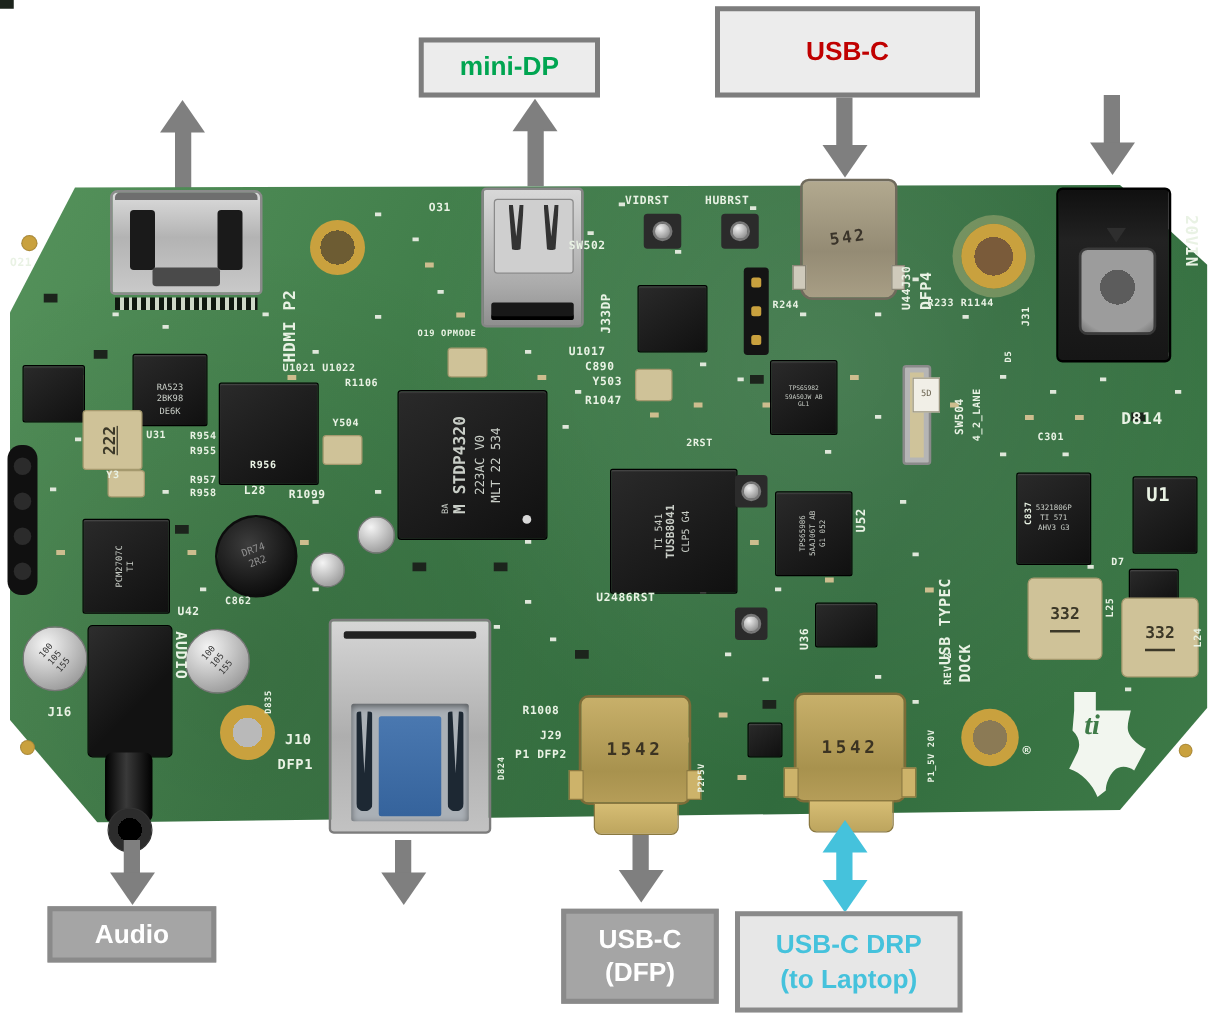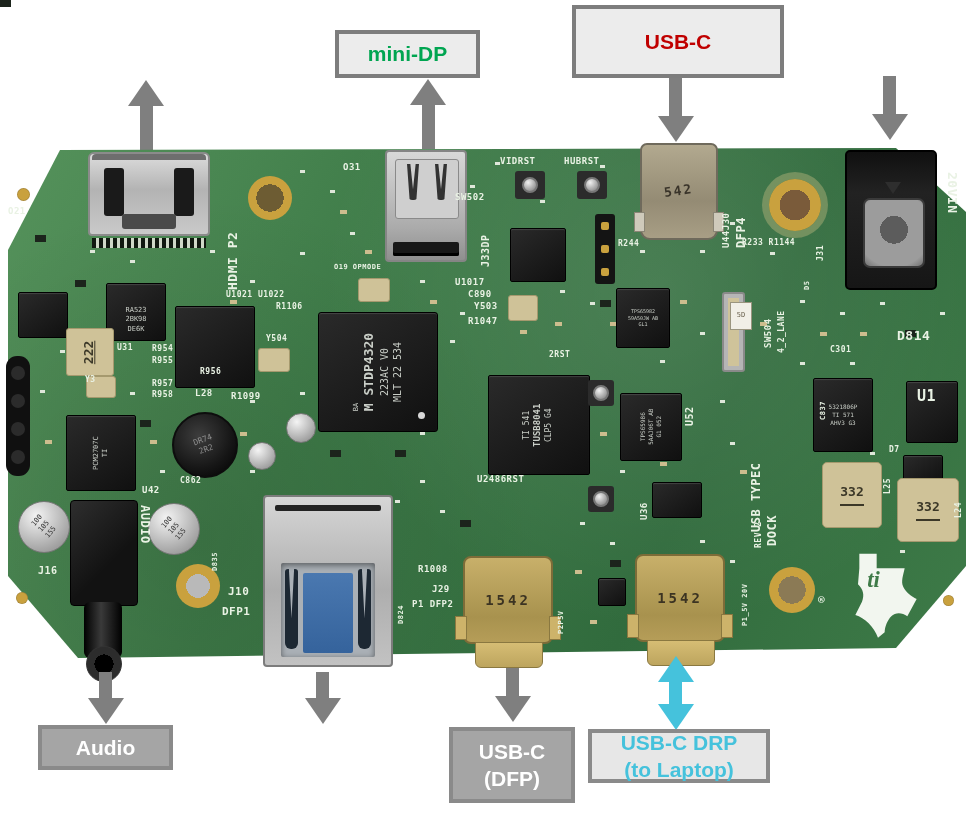--- a/index.html
+++ b/index.html
@@ -423,18 +423,18 @@
   <div class="sh" style="left:506px;top:668px;width:13px;height:30px;"></div>
   <div class="hd-dn" style="left:495px;top:696px;"></div>
   <div class="co solid" style="left:449px;top:727px;width:126px;height:76px;">
     <span>USB-C</span>
     <span>(DFP)</span>
     </div>
 
   <div class="hd-up c" style="left:658px;top:656px;"></div>
   <div class="sh c" style="left:669px;top:680px;width:13px;height:26px;"></div>
   <div class="hd-dn c" style="left:658px;top:704px;"></div>
-  <div class="co cyan" style="left:588px;top:729px;width:182px;height:54px;background:#e7e7e7;border-color:#8a8a8a;">
+  <div class="co cyan" style="left:588px;top:729px;width:182px;height:81px;background:#e7e7e7;border-color:#8a8a8a;">
     <span>USB-C DRP</span>
     <span>(to Laptop)</span>
     </div>
 
 </div>
 
 </body></html>

